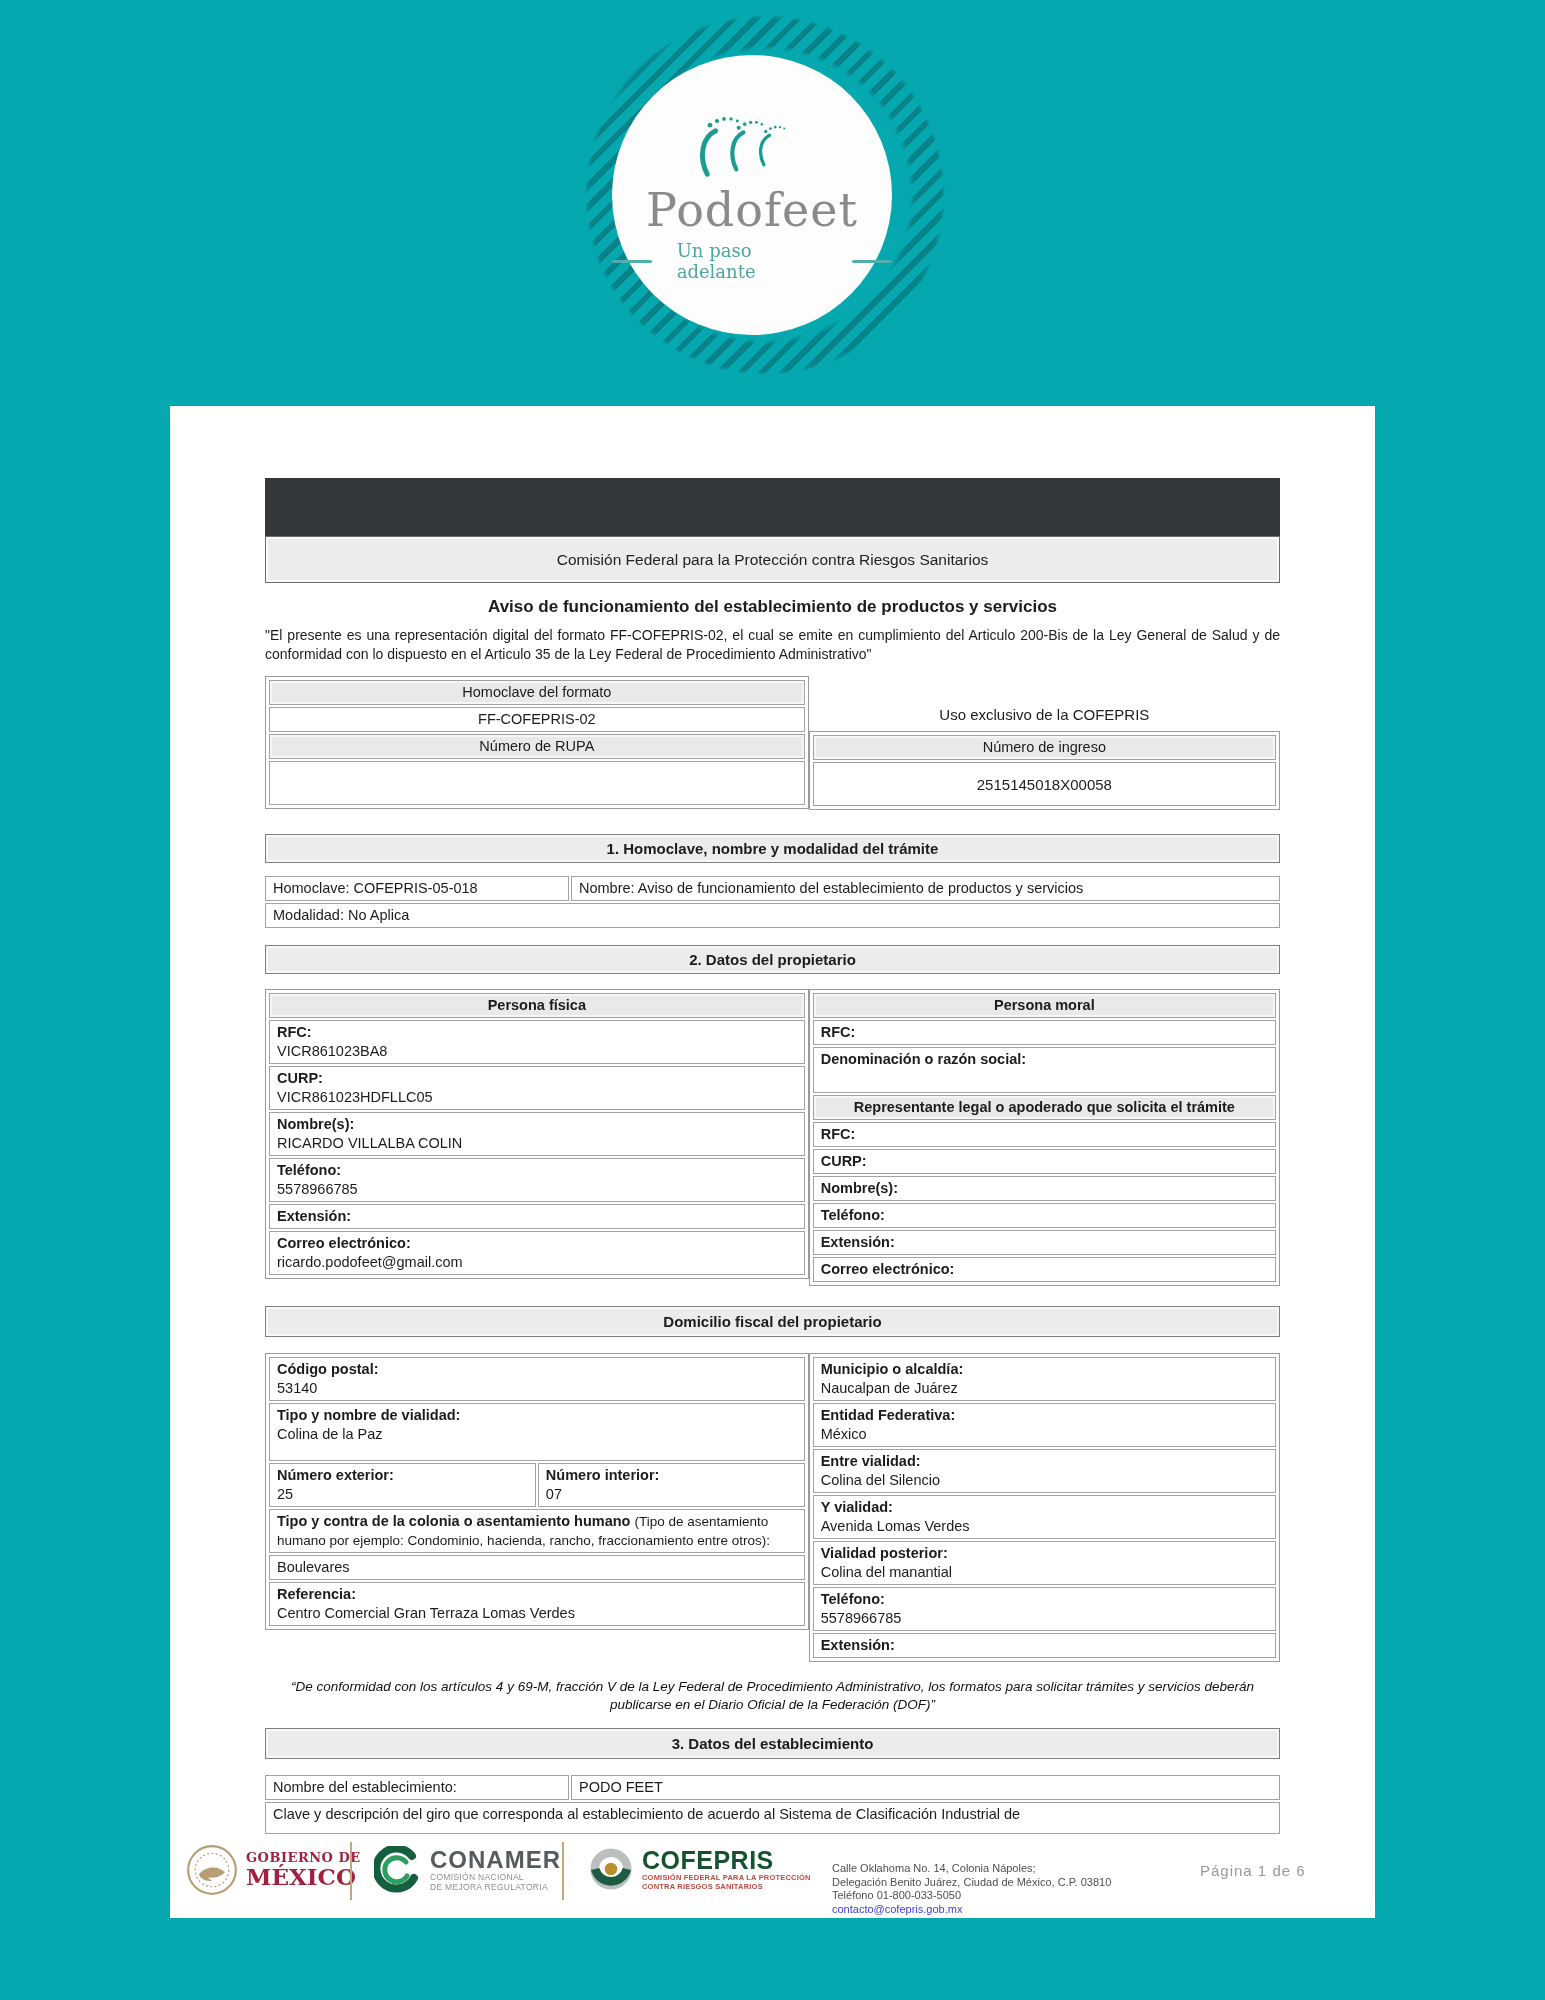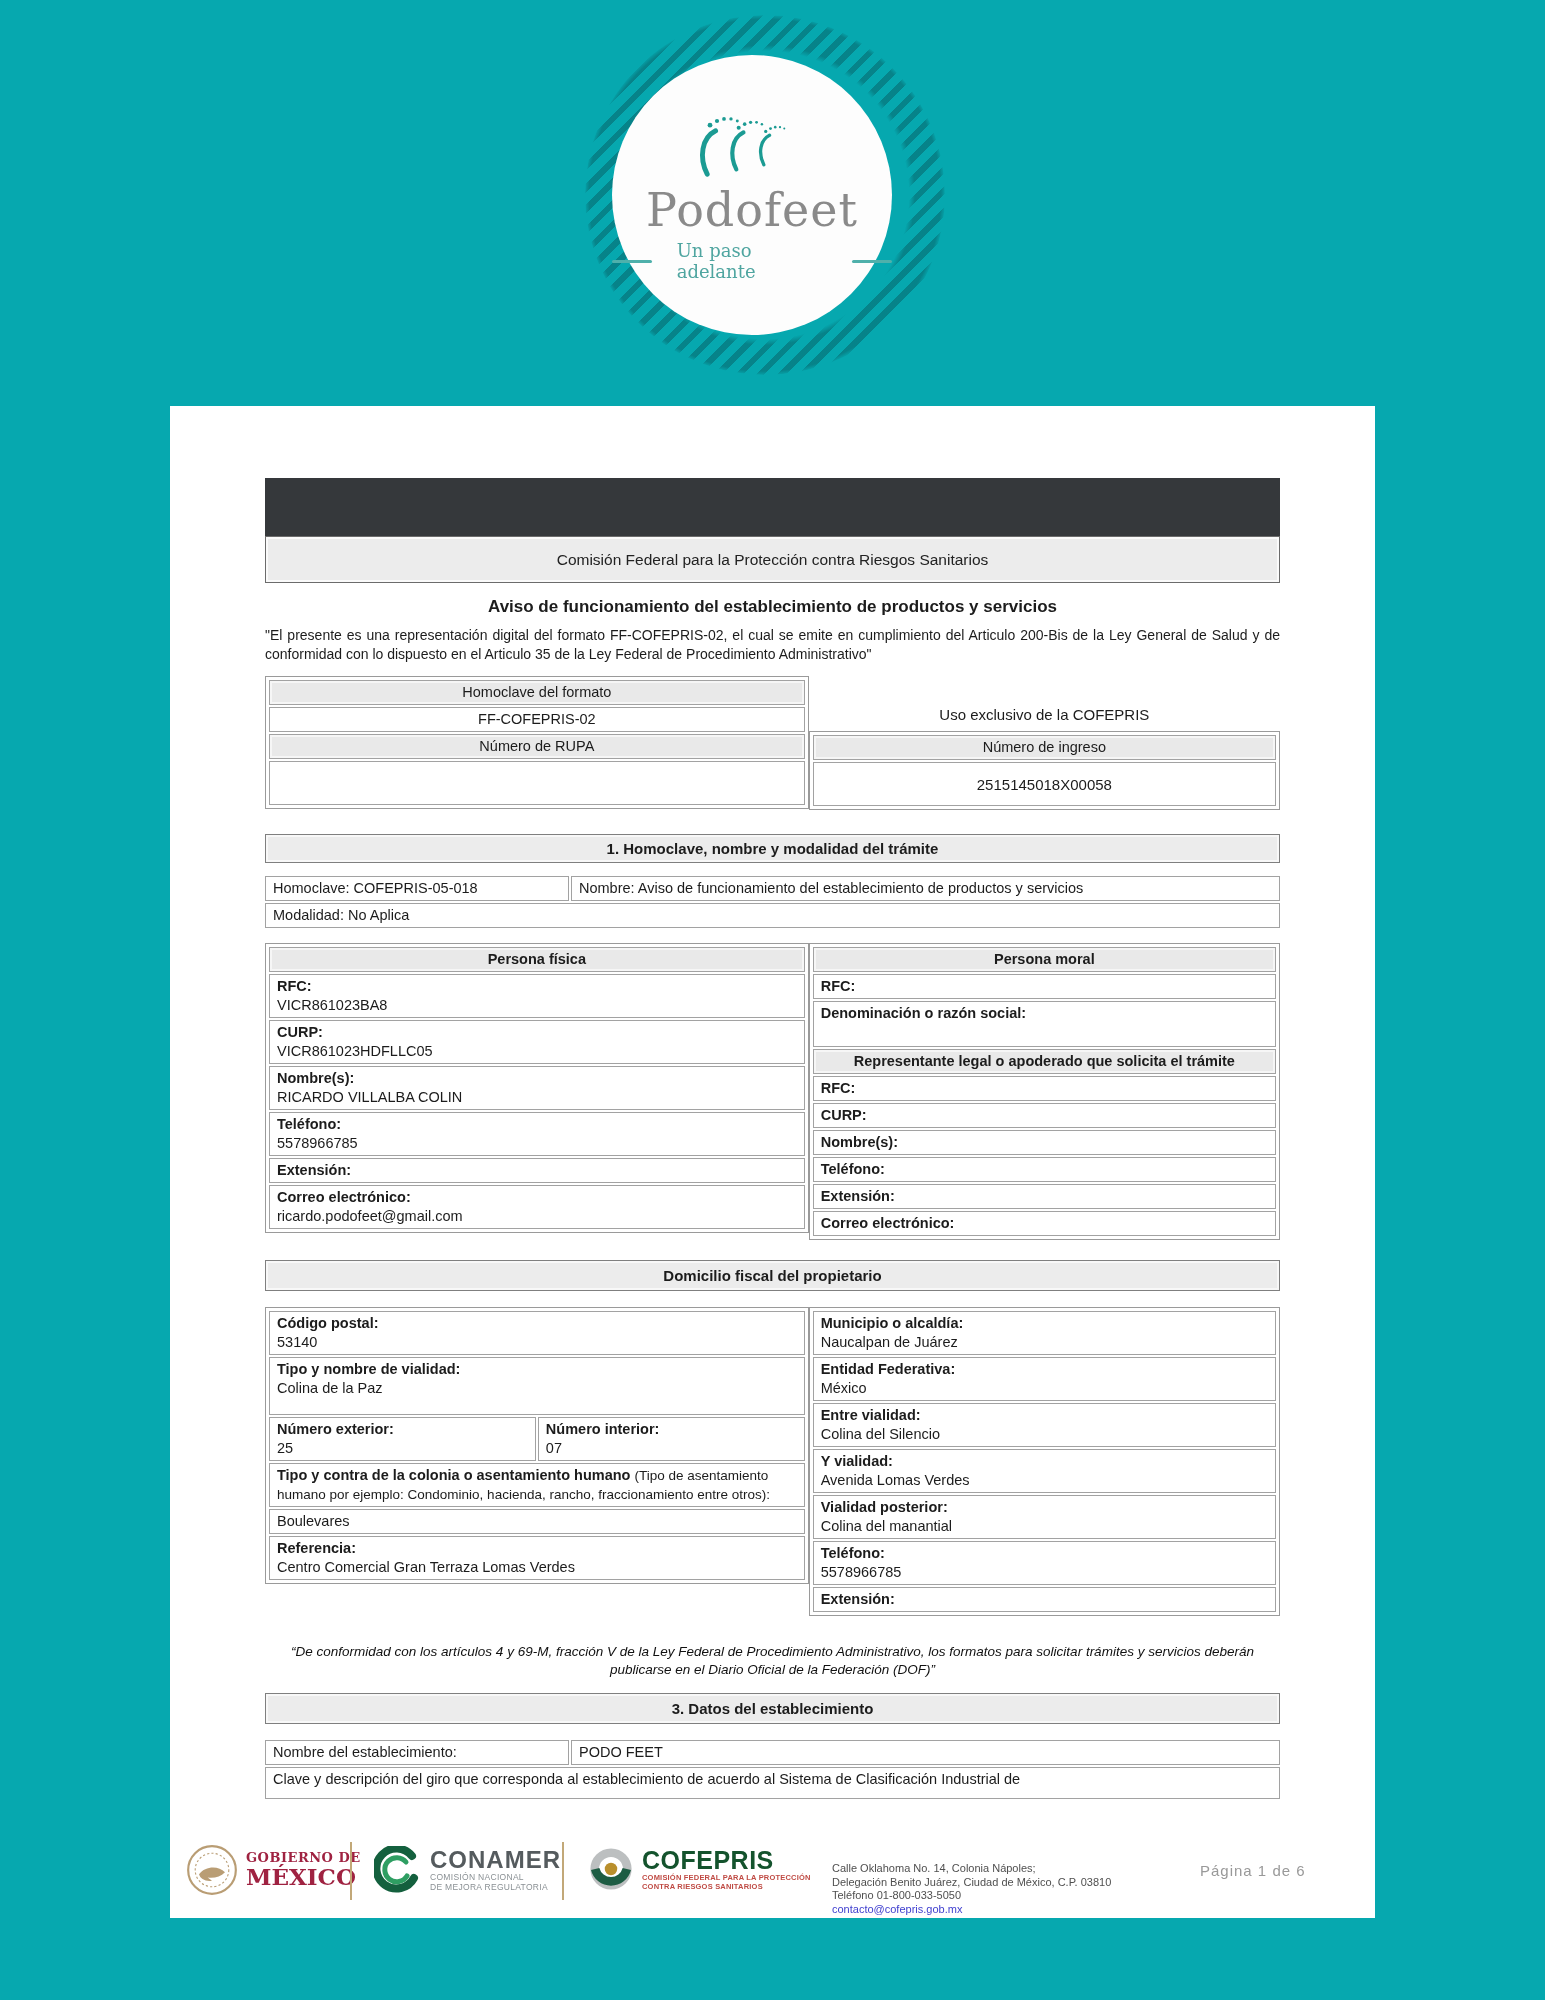--- a/index.html
+++ b/index.html
@@ -43,21 +43,21 @@
   .cols{display:flex;justify-content:space-between;}
   .col-l{width:556px;}
   .col-r{width:482px;}
 
   .ingreso-label{text-align:center;font-size:15px;margin:30px 0 8px 0;}
   .ingreso-value{height:38px;display:flex;align-items:center;justify-content:center;font-size:15px;}
   .rupa-empty{height:38px;}
   .center-cell{text-align:center;}
 
   .note{font-size:13.5px;}
-  .legal{margin-top:27px;text-align:center;font-style:italic;font-size:13.5px;line-height:17.5px;color:#111;}
+  .legal{margin-top:16px;text-align:center;font-style:italic;font-size:13.5px;line-height:17.5px;color:#111;}
 
   
   .footer{position:absolute;left:0;bottom:10px;width:1205px;height:70px;}
   .fgroup{position:absolute;display:flex;align-items:center;gap:8px;}
   .gob-text{font-family:"DejaVu Serif",serif;color:#9f2241;font-weight:bold;line-height:1.05;}
   .gob-line1{font-size:13px;letter-spacing:.5px;}
   .gob-line2{font-size:23px;}
   .vdivider{position:absolute;top:4px;width:2px;height:58px;background:#c2a878;}
   .conamer-name{font-size:24px;font-weight:bold;color:#555b5e;letter-spacing:1px;line-height:24px;}
   .logo-sub{font-size:8.5px;color:#8a9094;line-height:10px;letter-spacing:.3px;}
@@ -142,20 +142,21 @@
 
       <div class="bar-section" style="margin-top:24px;">1. Homoclave, nombre y modalidad del trámite</div>
       <div style="margin-top:13px;">
         <div class="cellpair">
           <div class="cell" style="flex:0 0 288px;">Homoclave: COFEPRIS-05-018</div>
           <div class="cell" style="flex:1;">Nombre: Aviso de funcionamiento del establecimiento de productos y servicios</div>
         </div>
         <div class="cell">Modalidad: No Aplica</div>
       </div>
 
+      <div class="bar-section" style="margin-top:17px;">2. Datos del propietario</div>
       <div class="cols" style="margin-top:15px;">
         <div class="col-l">
           <div class="tbl">
             <div class="cell hdrcell">Persona física</div>
             <div class="cell">
                 <span class="lbl">RFC:</span>
                 <span class="val">VICR861023BA8</span>
               </div>
             <div class="cell">
                 <span class="lbl">CURP:</span>

